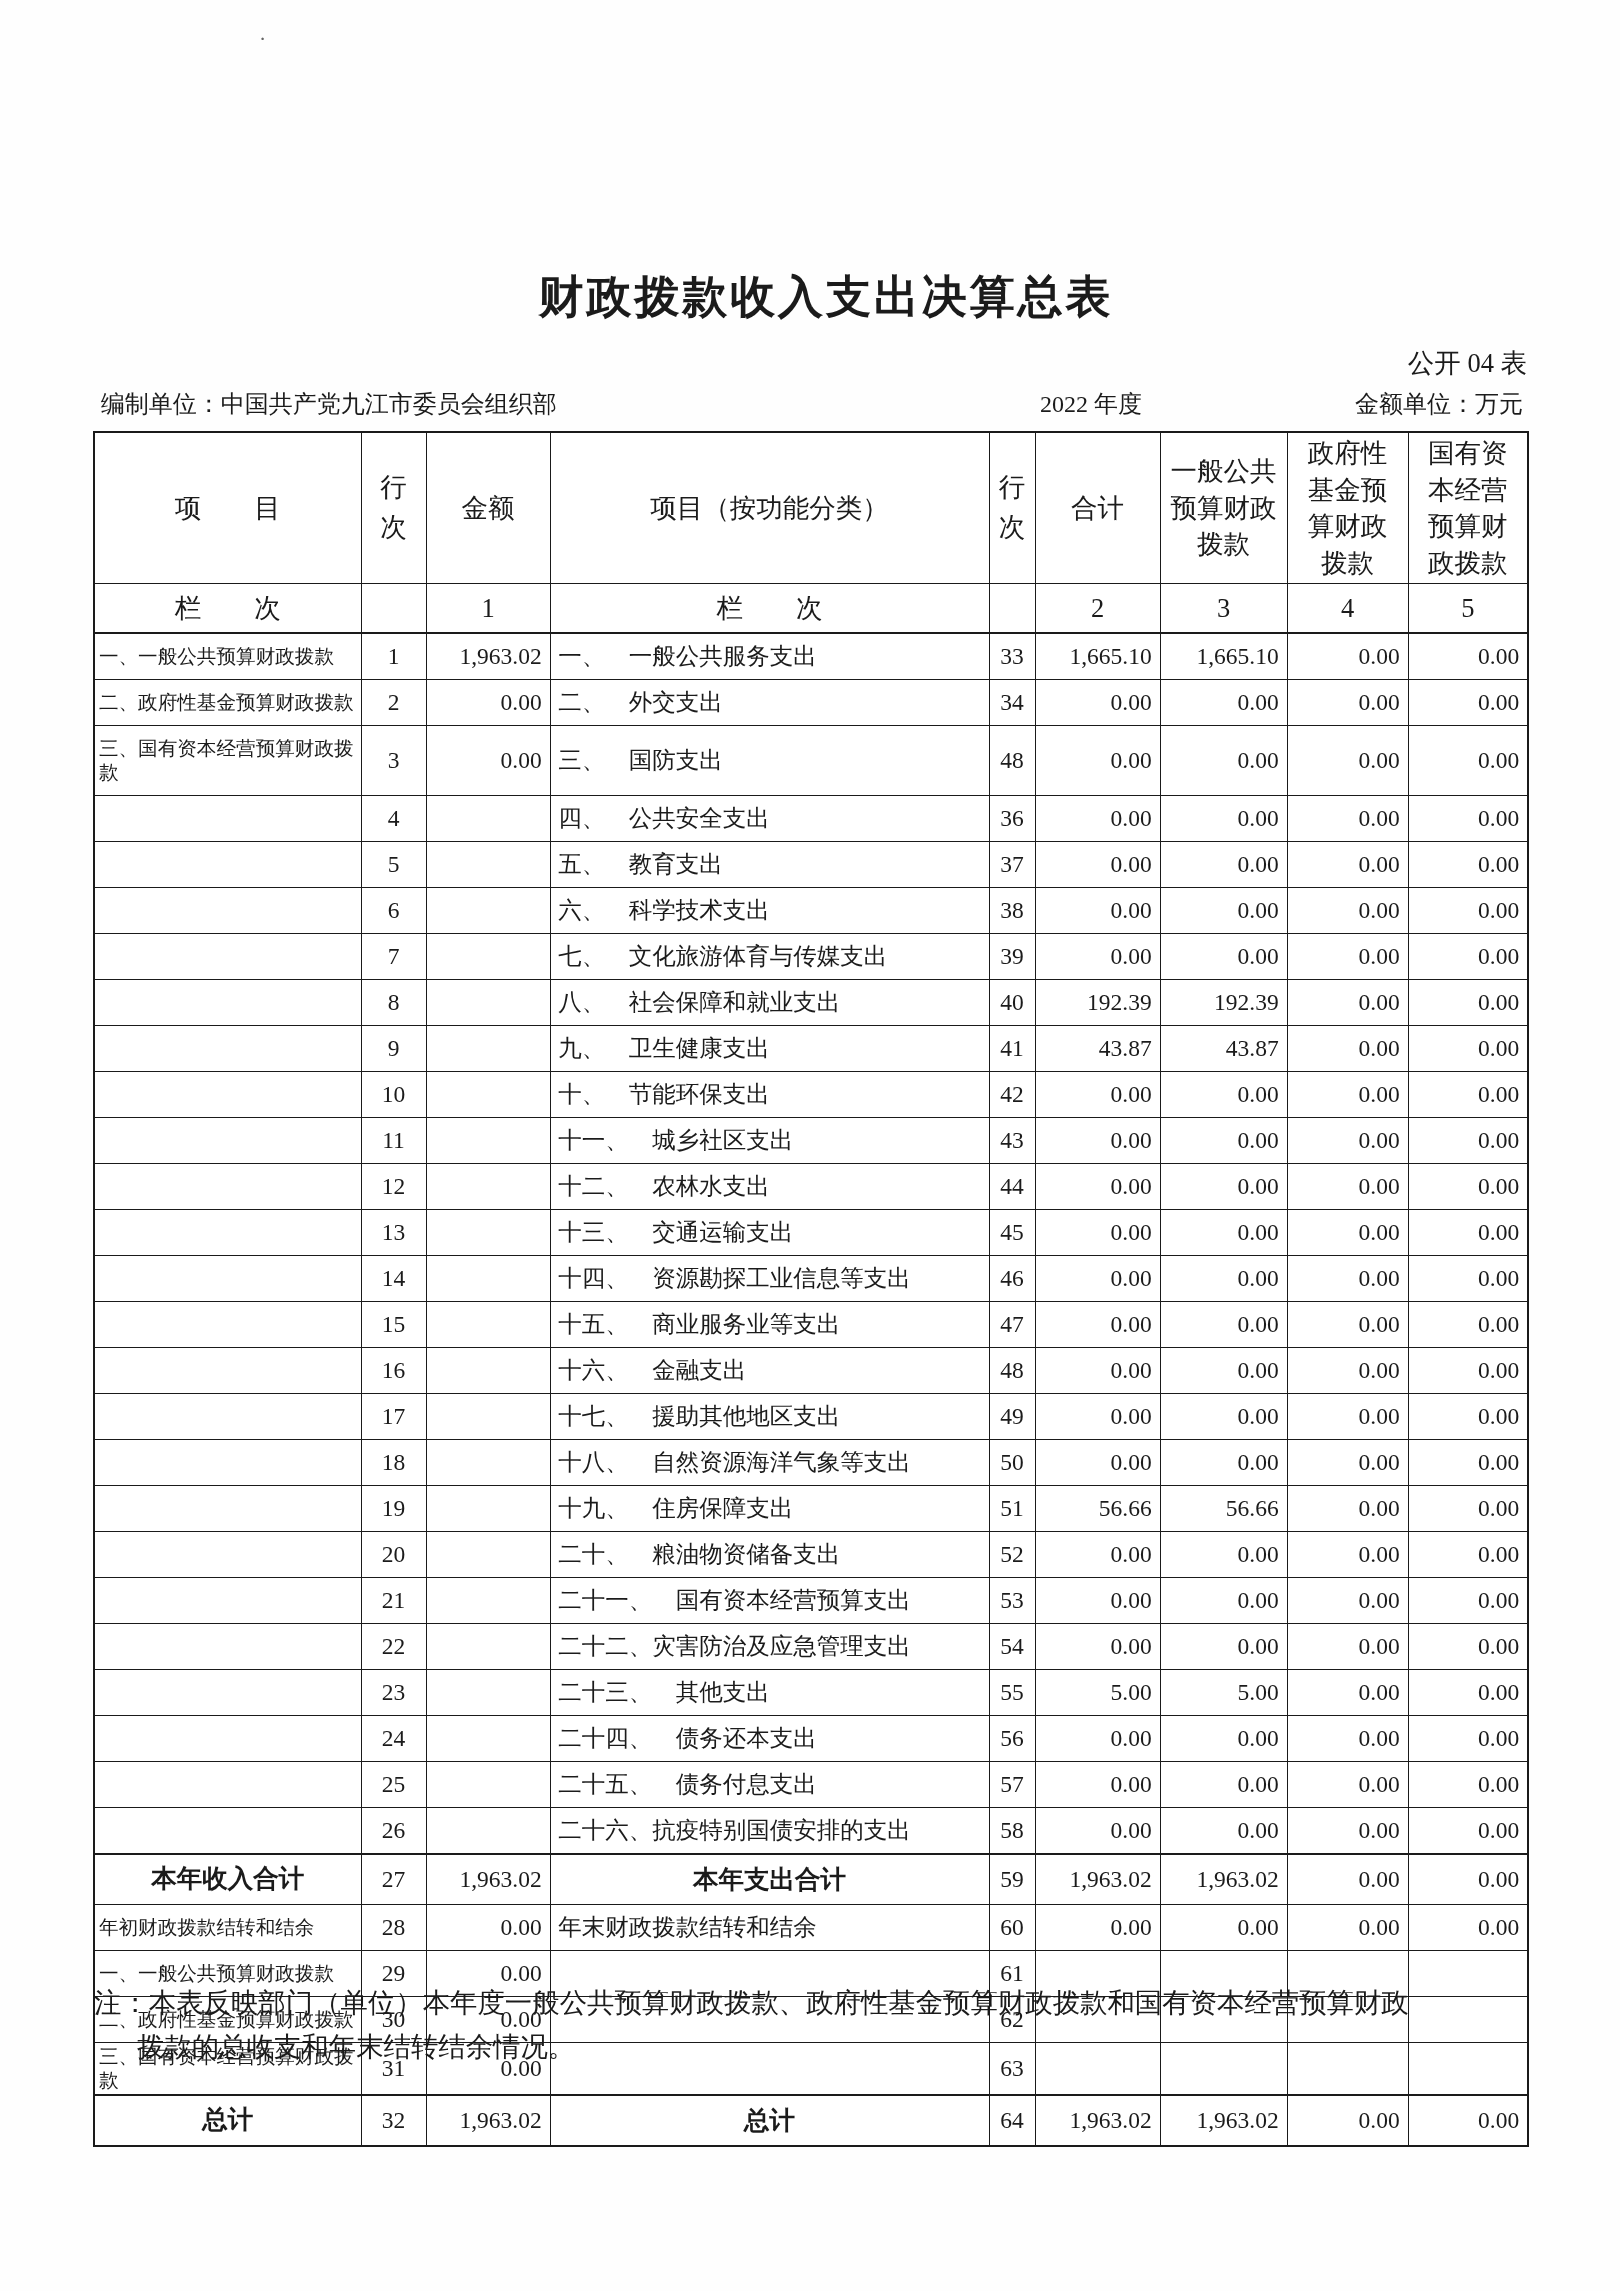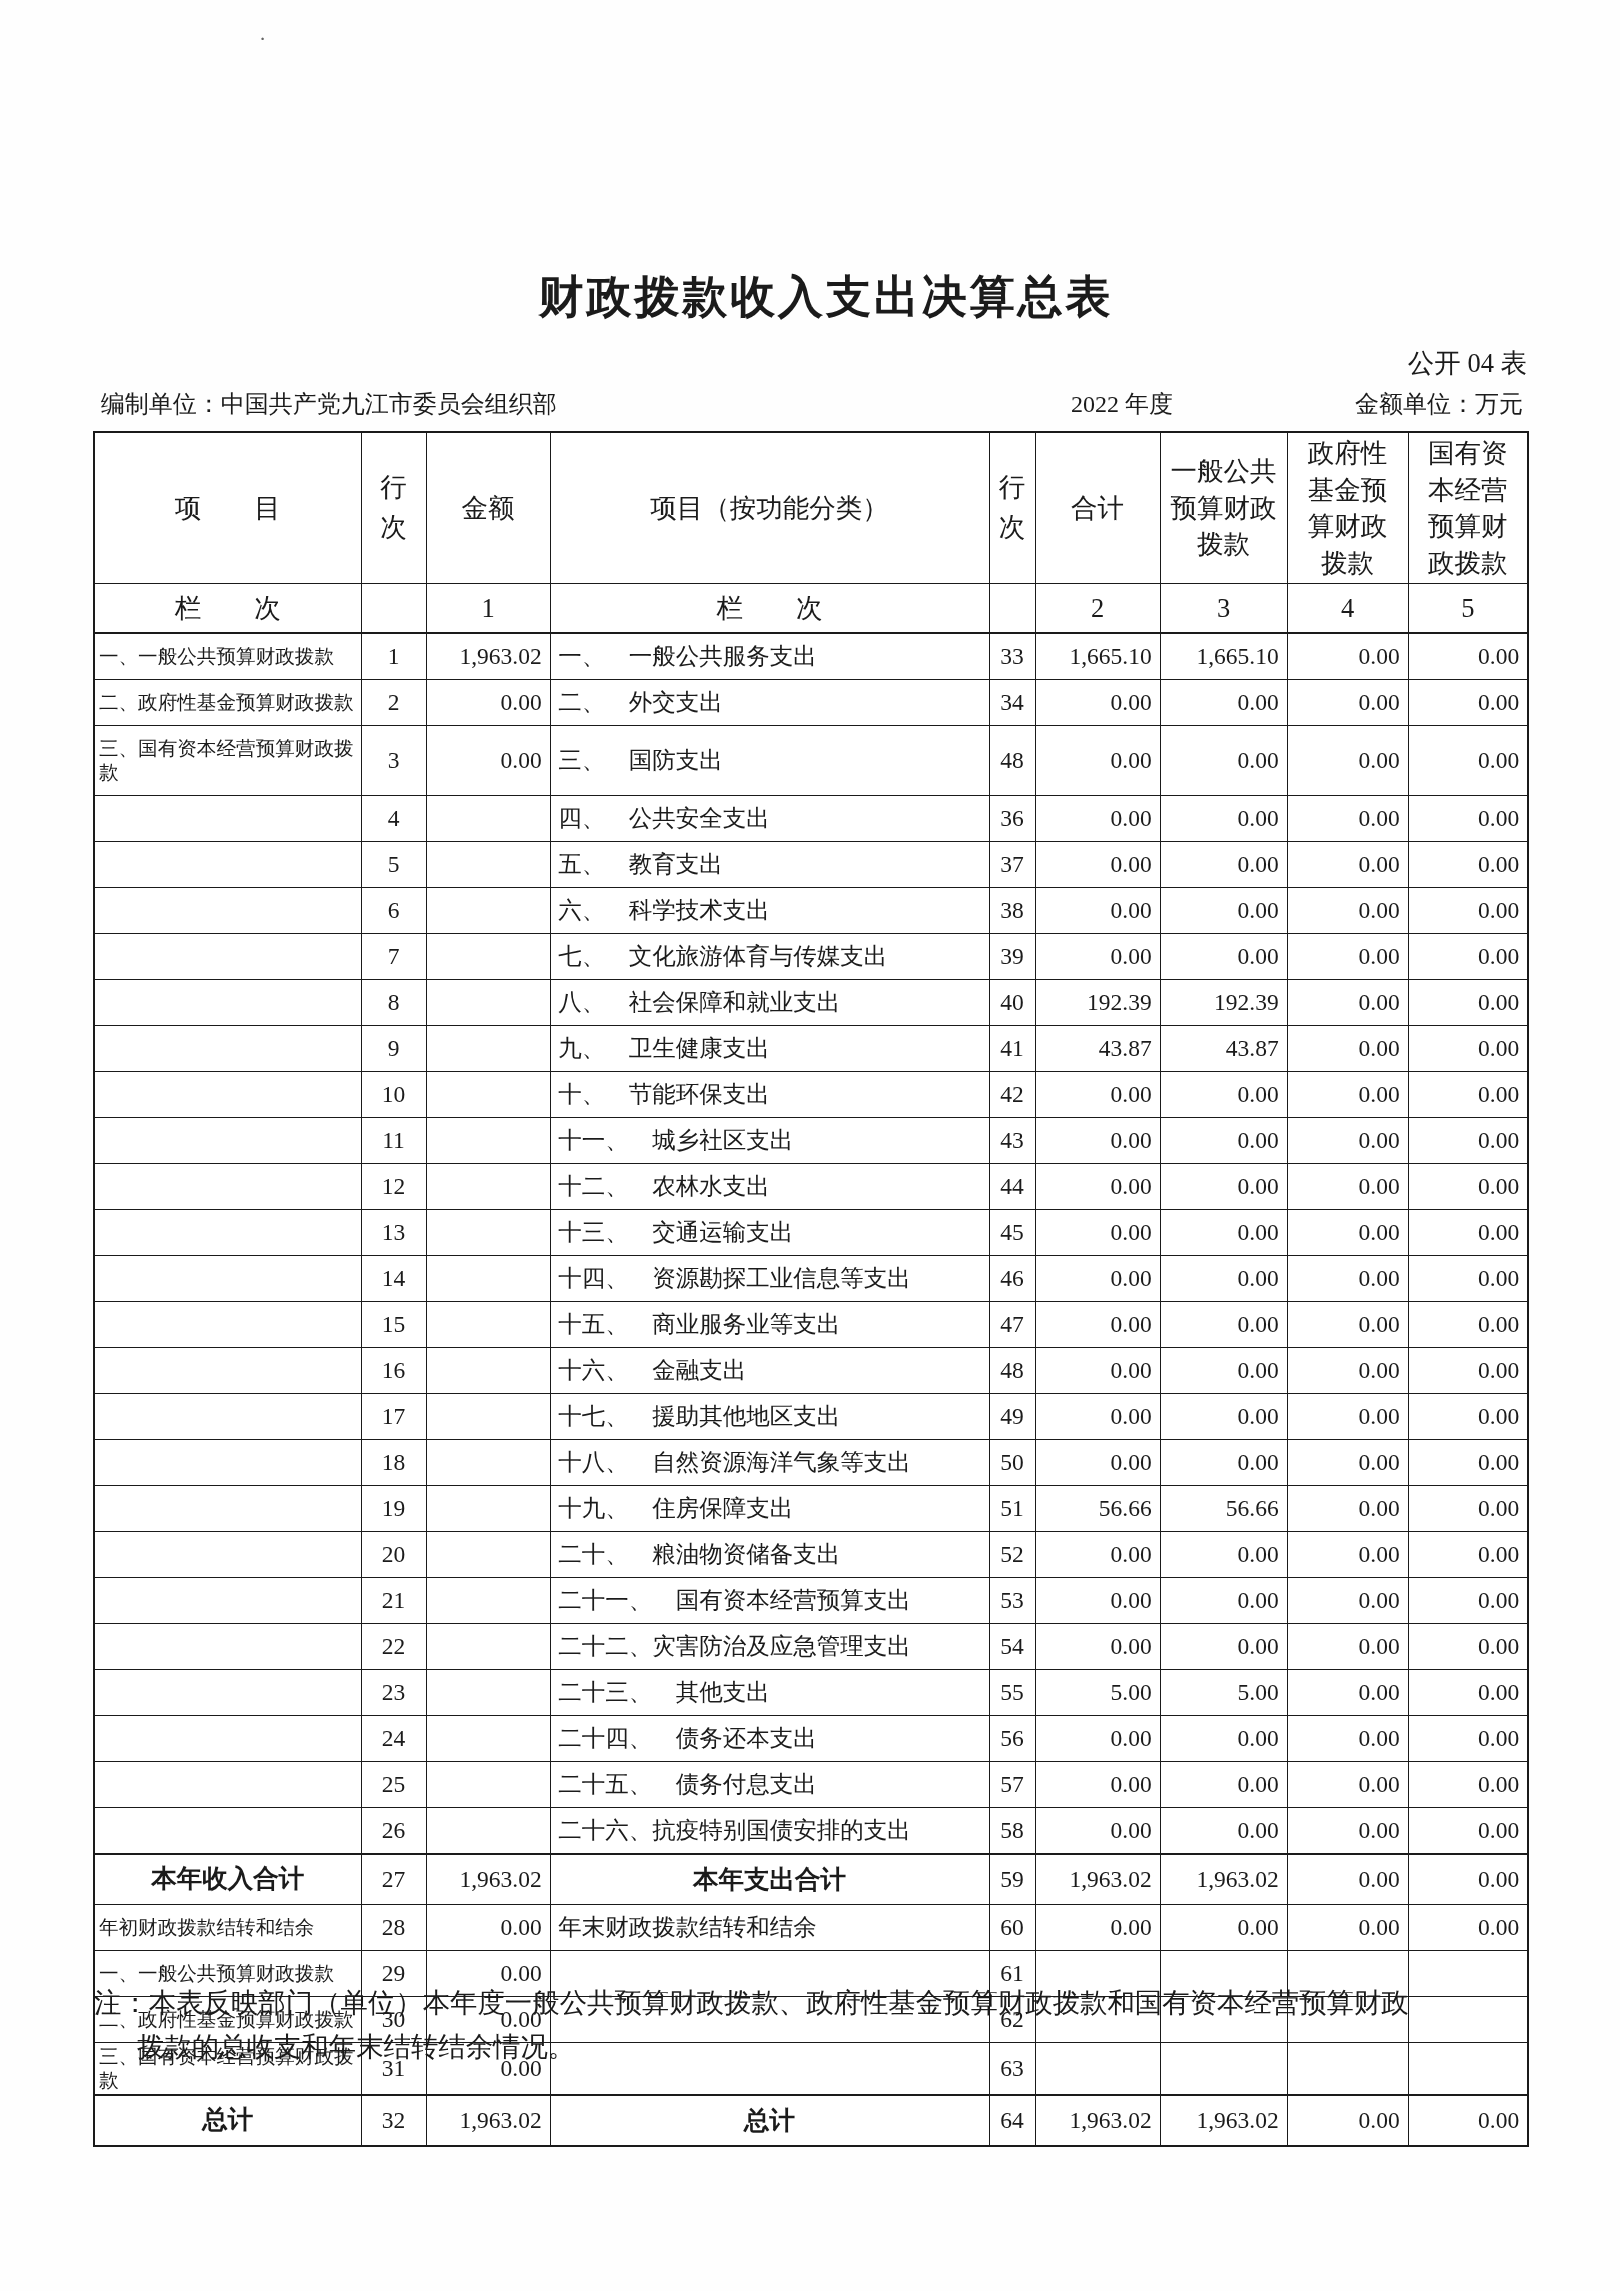--- a/index.html
+++ b/index.html
@@ -4,21 +4,21 @@
 <style>
   html,body{margin:0;padding:0;background:#ffffff;}
   .page{position:relative;width:1620px;height:2292px;background:#fefefe;
         font-family:"Liberation Serif","DejaVu Serif",serif;color:#1b1b1b;overflow:hidden;}
   .artifact-dot{position:absolute;top:27.4px;left:259px;font-size:21.6px;color:#666;}
   .title{position:absolute;top:251px;left:0;width:100%;margin:16px;text-align:center;
          font-size:45px;font-weight:700;letter-spacing:2.9px;}
   .form-code{position:absolute;top:345px;left:93px;width:1434px;text-align:right;font-size:26.5px;}
   .info-line{position:absolute;top:388px;left:93px;width:1434px;height:37px;font-size:24px;}
   .info-prepared{position:absolute;left:7.8px;top:0;}
-  .info-year{position:absolute;left:947px;top:0;margin-left:31px;}
+  .info-year{position:absolute;left:947px;top:0;}
   .info-unit{position:absolute;right:3.9px;top:0;margin-left:24px;}
   table.main{position:absolute;top:431px;left:93px;width:1434px;border-collapse:collapse;
              table-layout:fixed;background:#fff;}
   table.main th,table.main td{border:1px solid #1a1a1a;overflow:hidden;}
   table.main{border:2px solid #1a1a1a;}
   tr.hdr th{height:120px;font-weight:400;font-size:26.5px;line-height:1.38;
             text-align:center;vertical-align:middle;padding:2px 5.9px;}
   .hwrap{word-break:break-all;margin:0 auto;}
   .hw-narrow{padding:0 5.9px;}
   .vert{width:1.15em;margin:14px auto;word-break:break-all;line-height:1.5;}

